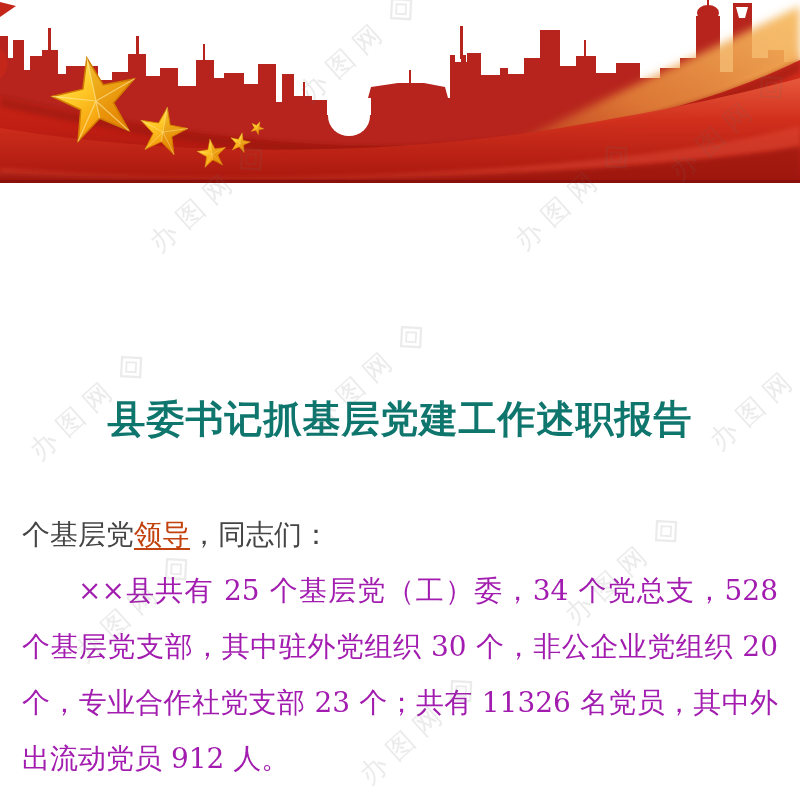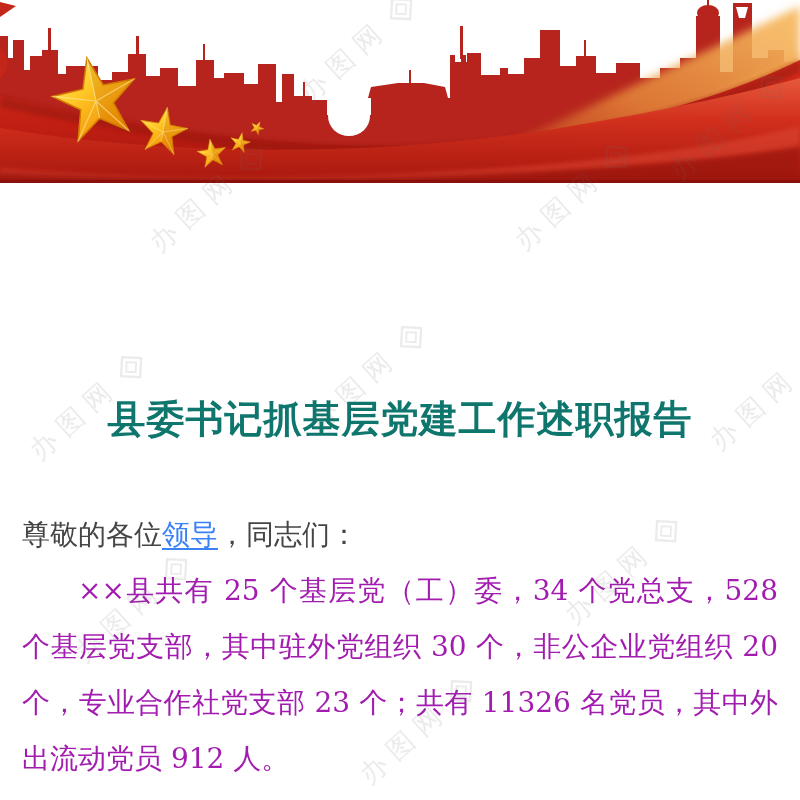--- a/index.html
+++ b/index.html
@@ -26,21 +26,21 @@
   }
   .doc-title {
     margin:212px 0 0 0; text-align:center;
     font-size:38px; line-height:48px; font-weight:900; letter-spacing:1px;
     color:#0f766e; font-family:"DejaVu Sans", sans-serif;
   }
   .greeting {
     margin:64px 0 0 0; font-size:28px; line-height:56px; color:#454545;
     font-family:"DejaVu Serif", serif;
   }
-  .leaders-link { color:#3b82f6; text-decoration:underline; text-underline-offset:4px; cursor:pointer; }
+  .leaders-link { color:#c2410c; text-decoration:underline; text-underline-offset:4px; cursor:pointer; }
   .body-para {
     margin:0; font-size:28px; line-height:56px; color:#a21caf;
     text-align:justify; text-indent:2em;
     font-family:"DejaVu Serif", serif;
   }
 </style>
 </head>
 <body>
 
 <div class="page">
@@ -198,18 +198,18 @@
       <svg class="wm-diamond" viewBox="0 0 40 40">
           <path d="M20,2 38,20 20,38 2,20 Z" fill="none" stroke="currentColor" stroke-width="3"></path>
           <path d="M20,11 29,20 20,29 11,20 Z" fill="none" stroke="currentColor" stroke-width="2.4"></path>
         </svg>
     </div>
   </div>
 
   <div class="content">
     <h1 class="doc-title">县委书记抓基层党建工作述职报告</h1>
 
-    <p class="greeting"><span>尊敬的各位</span><a class="leaders-link" href="#">领导</a><span>，同志们：</span></p>
+    <p class="greeting"><span>个基层党</span><a class="leaders-link" href="#">领导</a><span>，同志们：</span></p>
 
     <p class="body-para">××县共有 25 个基层党（工）委，34 个党总支，528 个基层党支部，其中驻外党组织 30 个，非公企业党组织 20 个，专业合作社党支部 23 个；共有 11326 名党员，其中外出流动党员 912 人。</p>
   </div>
 
 </div>
 
 </body></html>

